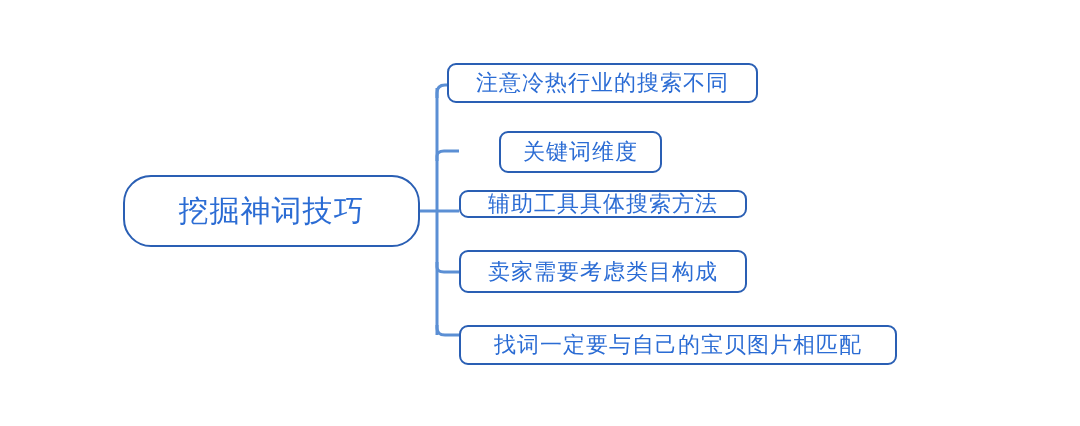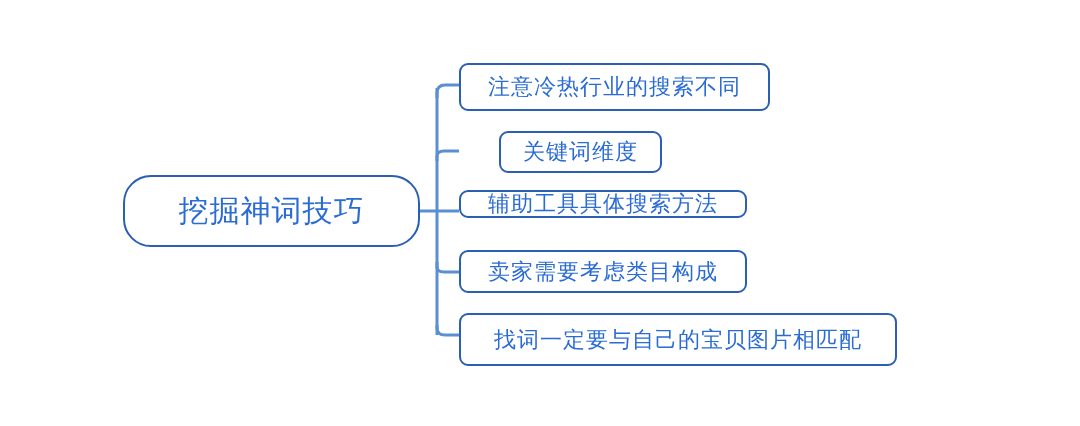--- a/index.html
+++ b/index.html
@@ -44,25 +44,25 @@
     top: 175px;
     width: 297px;
     height: 72px;
     border-radius: 28px;
     font-size: 30px;
   }
   .node-child {
     font-size: 22px;
     border-radius: 9px;
   }
-  .child-0 { left: 459px; top: 63px;  width: 311px; height: 48px; }
+  .child-0 { left: 447px; top: 63px;  width: 311px; height: 40px; }
   .child-1 { left: 459px; top: 131px; width: 163px; height: 42px; margin-left: 40px; }
   .child-2 { left: 459px; top: 190px; width: 288px; height: 28px; }
   .child-3 { left: 459px; top: 250px; width: 288px; height: 43px; }
-  .child-4 { left: 459px; top: 313px; width: 438px; height: 53px; }
+  .child-4 { left: 459px; top: 325px; width: 438px; height: 40px; }
 </style>
 </head>
 <body>
 
 <div id="canvas">
 
   <svg id="connector-layer" viewBox="0 0 1080 426" width="1080" height="426" xmlns="http://www.w3.org/2000/svg">
     <g fill="none" stroke="#5b8fd4" stroke-width="3">
 
       <path d="M 420 211 L 437 211"></path>

